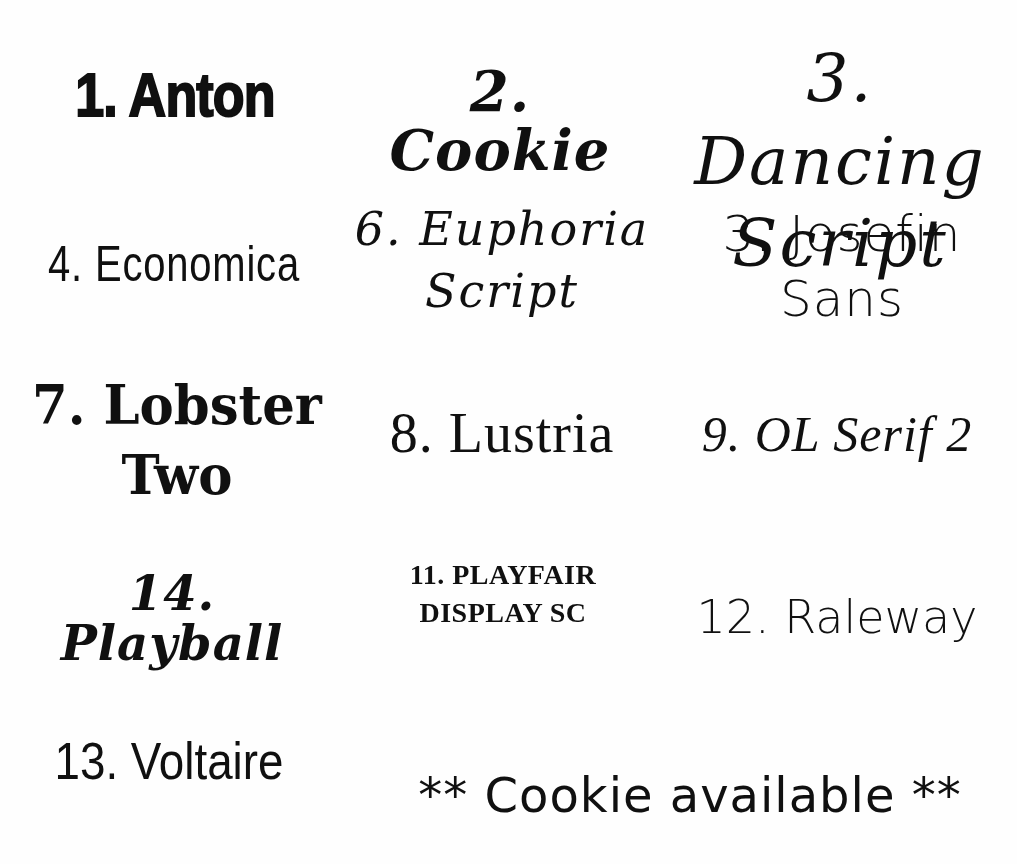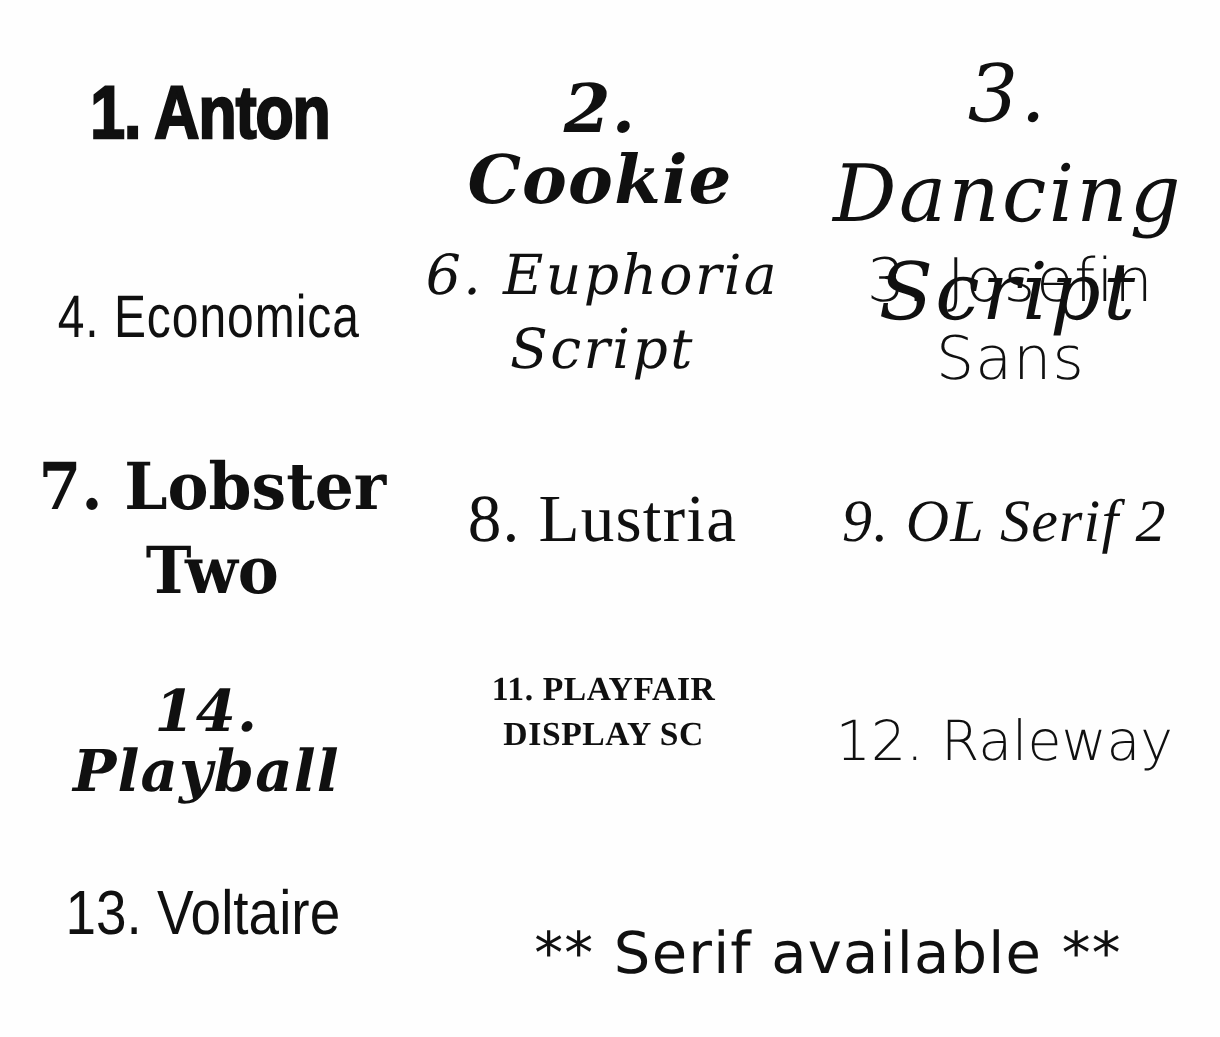--- a/index.html
+++ b/index.html
@@ -191,15 +191,15 @@
 
   <div class="cell s10" style="left:12px; top:568px; width:320px;">14. Playball</div>
 
   <div class="cell s11" style="left:350px; top:556px; width:306px;">11. Playfair
 Display SC</div>
 
   <div class="cell s12" style="left:672px; top:568px; width:330px;margin-top:25px;">12. Raleway</div>
 
   <div class="cell s13" style="left:10px; top:734px; width:318px;">13. Voltaire</div>
 
-  <div class="cell note" style="left:390px; top:770px; width:600px;">** Serif available **</div>
+  <div class="cell note" style="left:390px; top:770px; width:600px;">** Cookie available **</div>
 
 </div>
 
 </body></html>

